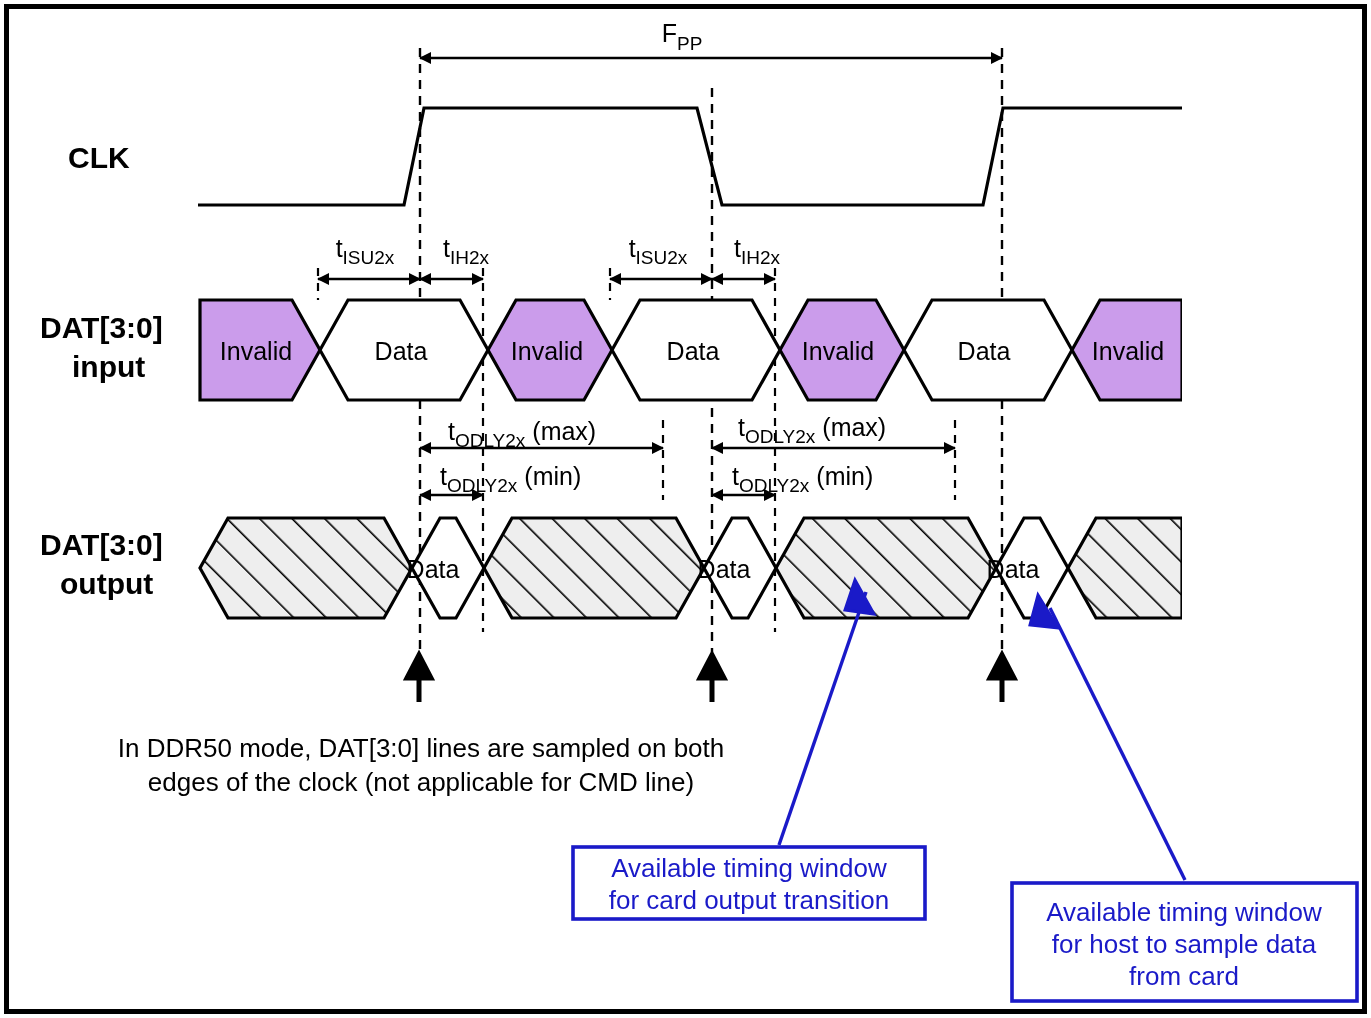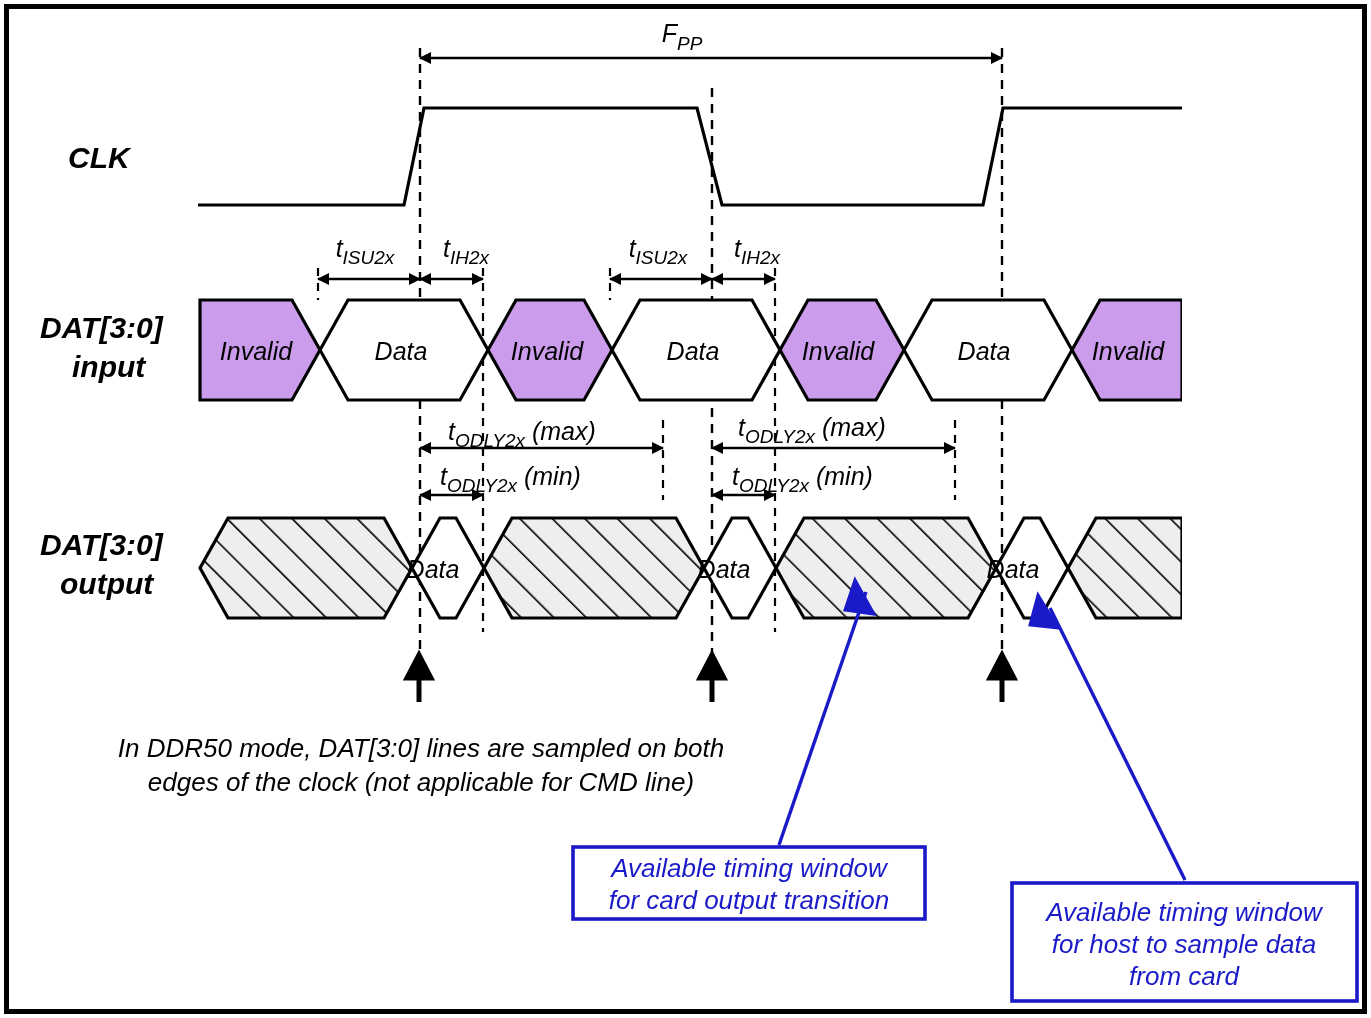--- a/index.html
+++ b/index.html
@@ -8,21 +8,20 @@
     padding: 0;
     background: #ffffff;
     font-family: "Liberation Sans", sans-serif;
   }
   #root {
     position: relative;
     width: 1371px;
     height: 1018px;
     background: #ffffff;
     overflow: hidden;
-    font-style: italic;
   }
   #diagram-frame {
     position: absolute;
     left: 4px;
     top: 4px;
     width: 1363px;
     height: 1010px;
     border: 5px solid #000000;
     box-sizing: border-box;
     background: #ffffff;

